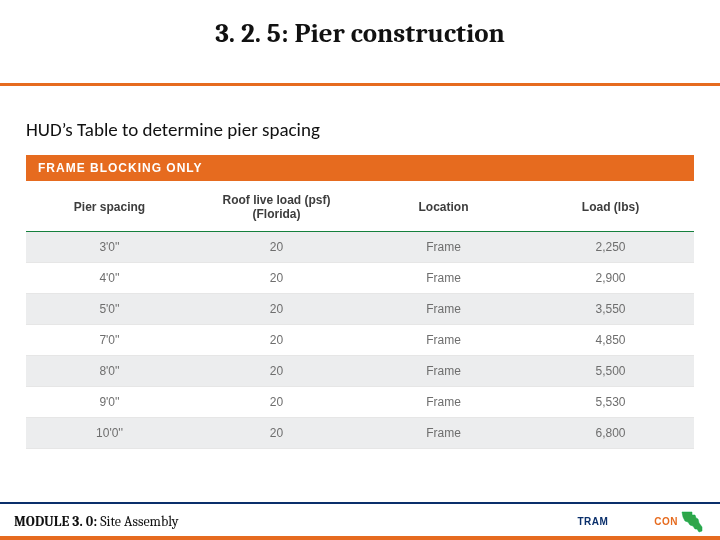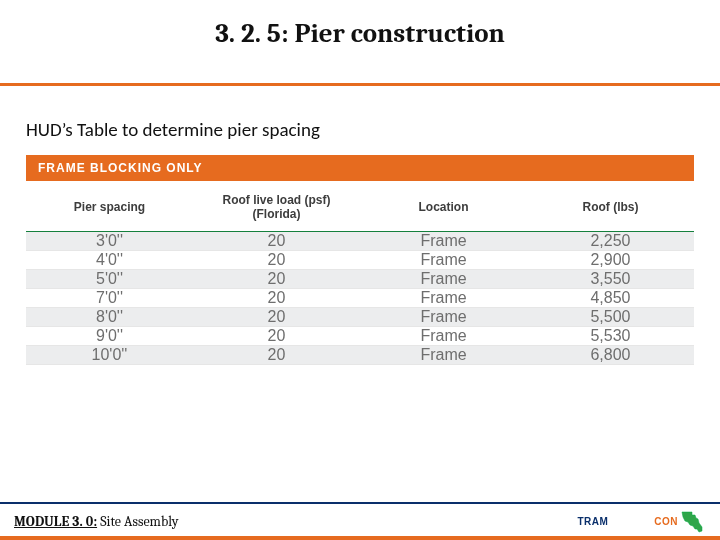--- a/index.html
+++ b/index.html
@@ -10,29 +10,29 @@
   .title { font-family: Cambria, Georgia, serif; font-weight: 700; font-size: 27px; color: #111; }
   .title-underline { height: 3px; background: #e66b1f; width: 100%; margin-top: 6px; }
 
   .content { padding: 12px 26px 0 26px; flex: 1; }
   .subtitle { font-family: Calibri, Arial, sans-serif; font-size: 19px; color: #111; margin-bottom: 14px; }
 
   .table-wrap { width: 100%; }
   .table-banner { background: #e66b1f; color: #fff; text-align: left; font-family: Arial, sans-serif; font-size: 12px; font-weight: 700; letter-spacing: 1px; padding: 6px 12px; border-bottom: 2px solid #fff; }
   table { width: 100%; border-collapse: collapse; table-layout: fixed; }
   thead th { background: #fff; color: #3d3d3d; font-family: Arial, sans-serif; font-size: 12px; font-weight: 700; padding: 10px 8px; text-align: center; border-bottom: 1px solid #15803d; }
-  tbody td { font-family: Arial, sans-serif; font-size: 16px; color: #6e6e6e; text-align: center; padding: 0 6px; border-bottom: 1px solid #e6e6e6; }
+  tbody td { font-family: Arial, sans-serif; font-size: 12px; color: #6e6e6e; text-align: center; padding: 8px 6px; border-bottom: 1px solid #e6e6e6; }
   tbody tr:nth-child(odd) td { background: #ecedee; }
   tbody tr:nth-child(even) td { background: #ffffff; }
 
   .footer { position: absolute; left: 0; right: 0; bottom: 0; }
   .footer-bar { background: #fff; padding: 5px 14px 3px 14px; display: flex; align-items: center; justify-content: space-between; border-top: 2px solid #0a2f6b; }
   .footer-under { height: 4px; background: #e66b1f; width: 100%; }
   .module-label { font-family: Cambria, Georgia, serif; font-size: 14px; color: #111; }
-  .module-label .ul { text-decoration: underline; font-weight: 700; }
+  .module-label .ul { font-weight: 700; }
 
   .logo { display: flex; align-items: center; gap: 2px; }
   .logo-text { font-family: Arial, sans-serif; font-size: 10px; font-weight: 700; letter-spacing: 0.5px; }
   .logo-blue { color: #0a2f6b; }
   .logo-orange { color: #e66b1f; margin-left: 44px; }
   .florida { position: relative; width: 26px; height: 24px; }
   .florida svg { width: 26px; height: 24px; display: block; }
 </style>
 </head>
 <body>
@@ -48,21 +48,21 @@
     <div class="subtitle">HUD’s Table to determine pier spacing</div>
 
     <div class="table-wrap">
       <div class="table-banner">FRAME BLOCKING ONLY</div>
       <table>
         <thead>
           <tr>
             <th>Pier spacing</th>
             <th>Roof live load (psf) (Florida)</th>
             <th>Location</th>
-            <th>Roof (lbs)</th>
+            <th>Load (lbs)</th>
           </tr>
         </thead>
         <tbody>
           <tr>
             <td>3'0''</td>
             <td>20</td>
             <td>Frame</td>
             <td>2,250</td>
           </tr>
           <tr>

